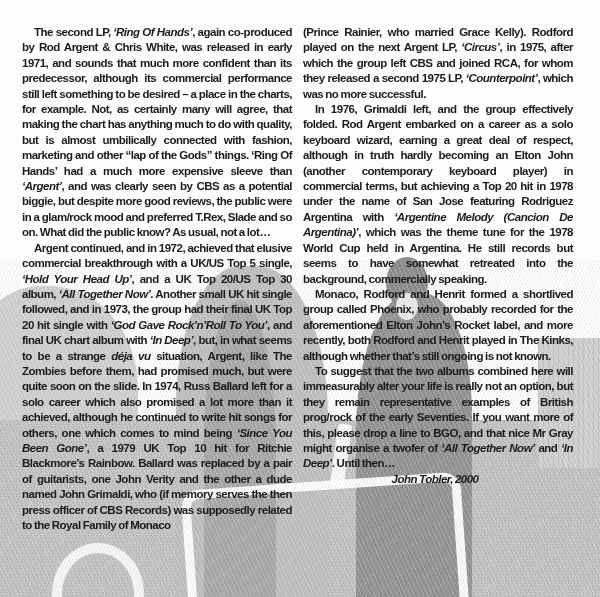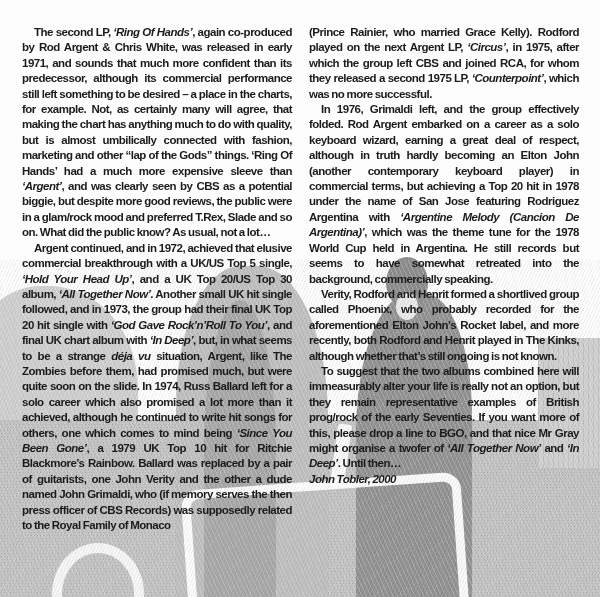--- a/index.html
+++ b/index.html
@@ -82,39 +82,39 @@
     background-image:
       repeating-linear-gradient(115deg, rgba(0,0,0,0.055) 0 1px, transparent 1px 3px),
       repeating-linear-gradient(65deg, rgba(255,255,255,0.20) 0 1px, transparent 1px 4px);
   }
 
   
   .cols {
     position: absolute; inset: 0; z-index: 1;
     display: flex;
     padding: 25px 20px 0 22px;
-    gap: 17px;
+    gap: 11px;
     box-sizing: border-box;
   }
   .col {
     flex: 0 0 270px;
     width: 270px;
     text-align: justify;
     font-size: 11.5px;
     line-height: 15.4px;
     font-weight: 700;
     color: #1b1b1b;
     letter-spacing: -0.5px;
     word-spacing: -0.6px;
   }
   .col p { margin: 0; }
   p.indent { text-indent: 12px; }
   .it { font-style: italic; }
   .byline {
-    text-align: left;
+    text-align: center;
     font-style: italic;
     padding-right: 6px;
   }
 </style>
 </head>
 <body>
 
 <div class="page">
 
   <div class="bg">
@@ -133,19 +133,19 @@
   </div>
 
   <div class="cols">
     <div class="col">
       <p class="indent"><span>The second LP, </span><span class="it">‘Ring Of Hands’</span><span>, again co-produced by Rod Argent &amp; Chris White, was released in early 1971, and sounds that much more confident than its predecessor, although its commercial performance still left something to be desired – a place in the charts, for example. Not, as certainly many will agree, that making the chart has anything much to do with quality, but is almost umbilically connected with fashion, marketing and other “lap of the Gods” things. ‘Ring Of Hands’ had a much more expensive sleeve than </span><span class="it">‘Argent’</span><span>, and was clearly seen by CBS as a potential biggie, but despite more good reviews, the public were in a glam/rock mood and preferred T.Rex, Slade and so on. What did the public know? As usual, not a lot…</span></p>
       <p class="indent"><span>Argent continued, and in 1972, achieved that elusive commercial breakthrough with a UK/US Top 5 single, </span><span class="it">‘Hold Your Head Up’</span><span>, and a UK Top 20/US Top 30 album, </span><span class="it">‘All Together Now’</span><span>. Another small UK hit single followed, and in 1973, the group had their final UK Top 20 hit single with </span><span class="it">‘God Gave Rock’n’Roll To You’</span><span>, and final UK chart album with </span><span class="it">‘In Deep’</span><span>, but, in what seems to be a strange </span><span class="it">déja vu</span><span> situation, Argent, like The Zombies before them, had promised much, but were quite soon on the slide. In 1974, Russ Ballard left for a solo career which also promised a lot more than it achieved, although he continued to write hit songs for others, one which comes to mind being </span><span class="it">‘Since You Been Gone’</span><span>, a 1979 UK Top 10 hit for Ritchie Blackmore’s Rainbow. Ballard was replaced by a pair of guitarists, one John Verity and the other a dude named John Grimaldi, who (if memory serves the then press officer of CBS Records) was supposedly related to the Royal Family of Monaco</span></p>
     </div>
     <div class="col">
       <p><span>(Prince Rainier, who married Grace Kelly). Rodford played on the next Argent LP, </span><span class="it">‘Circus’</span><span>, in 1975, after which the group left CBS and joined RCA, for whom they released a second 1975 LP, </span><span class="it">‘Counterpoint’</span><span>, which was no more successful.</span></p>
       <p class="indent"><span>In 1976, Grimaldi left, and the group effectively folded. Rod Argent embarked on a career as a solo keyboard wizard, earning a great deal of respect, although in truth hardly becoming an Elton John (another contemporary keyboard player) in commercial terms, but achieving a Top 20 hit in 1978 under the name of San Jose featuring Rodriguez Argentina with </span><span class="it">‘Argentine Melody (Cancion De Argentina)’</span><span>, which was the theme tune for the 1978 World Cup held in Argentina. He still records but seems to have somewhat retreated into the background, commercially speaking.</span></p>
-      <p class="indent"><span>Verity, Rodford and Henrit formed a shortlived group called Phoenix, who probably recorded for the aforementioned Elton John’s Rocket label, and more recently, both Rodford and Henrit played in The Kinks, although whether that’s still ongoing is not known.</span></p>
+      <p class="indent"><span>Monaco, Rodford and Henrit formed a shortlived group called Phoenix, who probably recorded for the aforementioned Elton John’s Rocket label, and more recently, both Rodford and Henrit played in The Kinks, although whether that’s still ongoing is not known.</span></p>
       <p class="indent"><span>To suggest that the two albums combined here will immeasurably alter your life is really not an option, but they remain representative examples of British prog/rock of the early Seventies. If you want more of this, please drop a line to BGO, and that nice Mr Gray might organise a twofer of </span><span class="it">‘All Together Now’</span><span> and </span><span class="it">‘In Deep’</span><span>. Until then…</span></p>
       <p class="byline">John Tobler, 2000</p>
     </div>
   </div>
 
 </div>
 
 </body></html>

